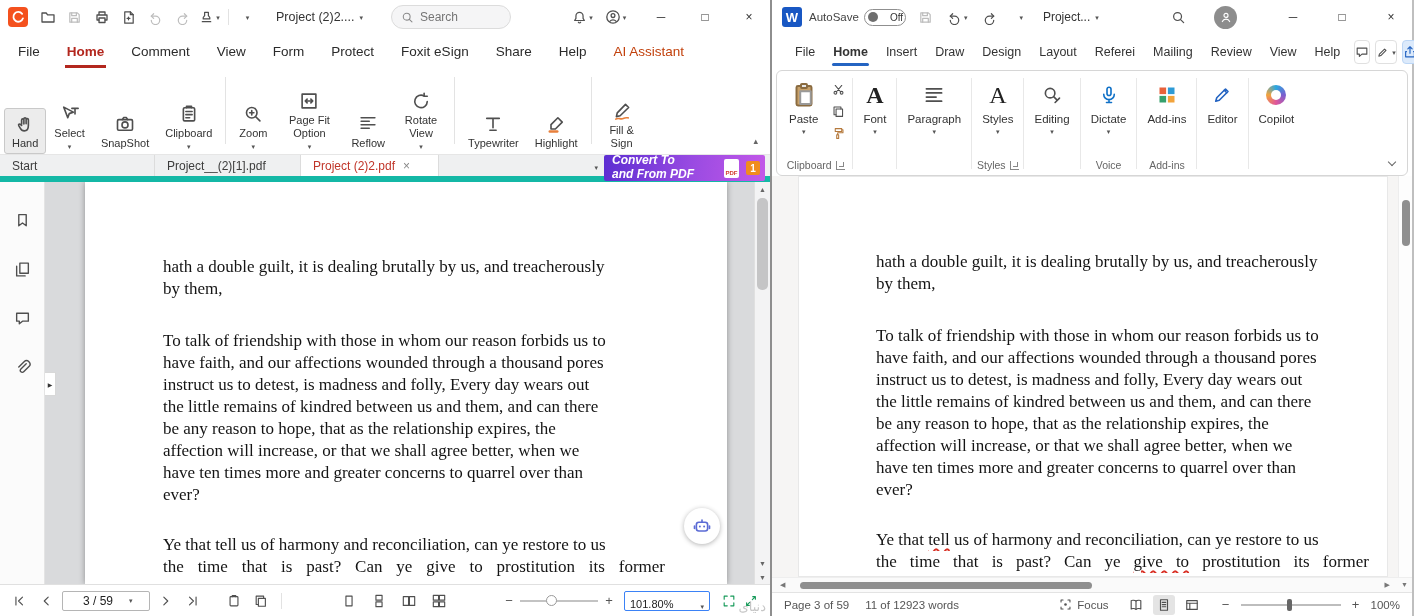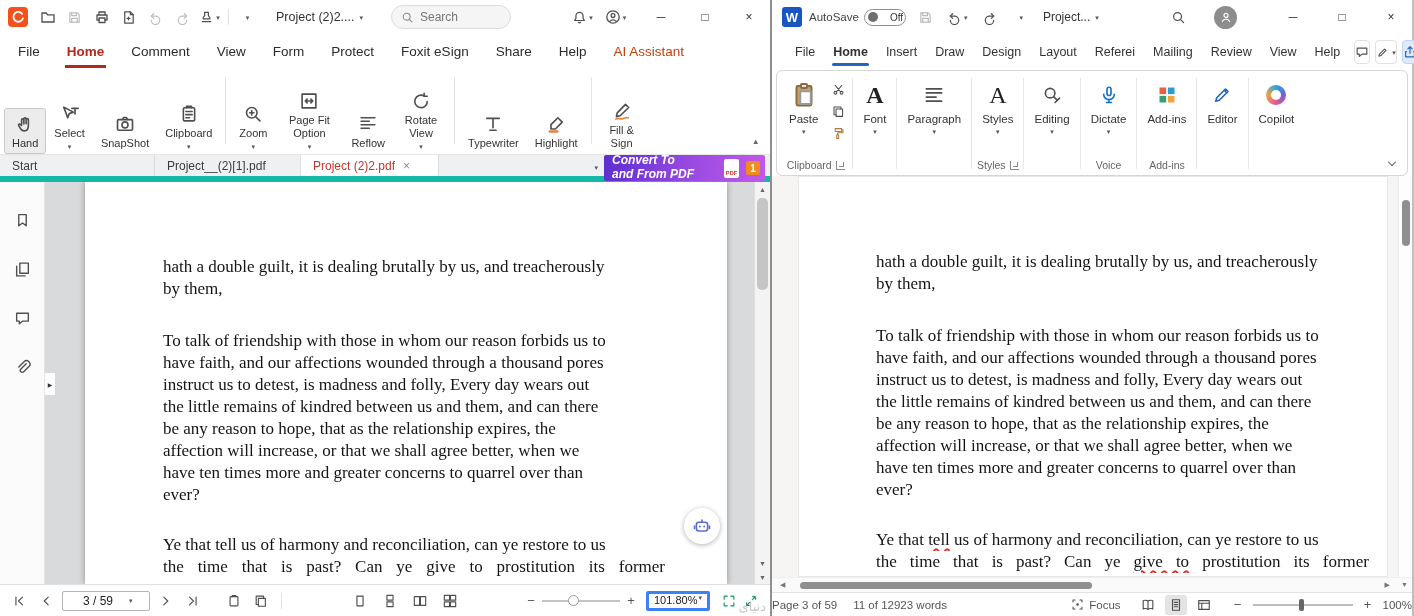--- a/index.html
+++ b/index.html
@@ -56,21 +56,21 @@
 .tline{white-space:nowrap;overflow:hidden}
 .tline.stretch{white-space:normal;text-align:justify;text-align-last:justify}
 .fx-scroll{width:16px;background:#f3f3f4;border-left:1px solid #e0e0e0;position:relative;flex:none}
 .fx-scroll .thumb{position:absolute;top:16px;left:2px;width:11px;height:92px;background:#c5c5c6;border-radius:5px}
 .sarr{position:absolute;left:0;width:100%;height:14px;display:flex;align-items:center;justify-content:center;font-size:7px;color:#666}
 .fx-ai{position:absolute;right:34px;bottom:40px;width:36px;height:36px;border-radius:50%;background:#fff;box-shadow:0 1px 5px rgba(0,0,0,.3);display:flex;align-items:center;justify-content:center}
 .fx-status{height:32px;border-top:1px solid #e0e0e0;display:flex;align-items:center;padding:0 8px;gap:5px;background:#fff;flex:none;position:relative}
 .stbtn{width:22px;height:22px;display:flex;align-items:center;justify-content:center;border-radius:3px}
 .pgbox{width:88px;height:20px;border:1px solid #b5b5b5;border-radius:2px;display:flex;align-items:center;padding:0 4px;background:#fff}
 .pgbox input{width:62px;border:none;outline:none;text-align:center;font-size:12px;color:#222}
-.zoombox{width:64px;height:20px;border:3px solid #3b82f6;border-radius:2px;display:flex;align-items:flex-start;justify-content:space-between;padding:0 5px;font-size:11px;color:#222;background:#fff}
+.zoombox{width:86px;height:20px;border:1px solid #3b82f6;border-radius:2px;display:flex;align-items:flex-end;justify-content:space-between;padding:0 5px;font-size:11px;color:#222;background:#fff}
 .slider{width:78px;height:2px;background:#c3c3c3;position:relative;margin:0 4px}
 .slider .knob{position:absolute;left:26px;top:-5px;width:11px;height:11px;border:1px solid #9a9a9a;background:#fff;border-radius:50%}
 .pm{font-size:13px;color:#555;width:14px;text-align:center}
 .watermark{position:absolute;right:4px;bottom:2px;font-size:13px;color:#999;opacity:.55;filter:blur(.5px);z-index:5}
 
 
 .wd{width:640px;height:616px;display:flex;flex-direction:column;background:#fff;position:relative}
 .wd-title{height:34px;display:flex;align-items:center;padding-left:10px;gap:7px;flex:none}
 .wd-logo{width:20px;height:20px;border-radius:3px;background:#1857c3;color:#fff;font-weight:700;font-size:13px;display:flex;align-items:center;justify-content:center;flex:none}
 .autosave{display:flex;align-items:center;gap:5px;font-size:11.5px;color:#444}
@@ -101,21 +101,21 @@
 .copilot-ic::after{content:"";position:absolute;left:5px;top:5px;width:10px;height:10px;border-radius:50%;background:#fff}
 .wd-main{flex:1;position:relative;background:#f6f5f4;overflow:hidden}
 .wd-page{position:absolute;left:26px;right:24px;top:0;bottom:0;background:#fff;border:1px solid #e8e8e8}
 .wd-page .doc-text{padding:74px 0 0 77px;width:570px}
 .misspell{text-decoration:underline wavy #d93025;text-decoration-thickness:1.5px;text-underline-offset:3px}
 .wd-vscroll{position:absolute;right:0;top:0;bottom:0;width:14px;background:#fdfdfd;border-left:1px solid #ededed}
 .wd-vscroll .thumb{position:absolute;left:3px;top:24px;width:8px;height:46px;background:#8f8f8f;border-radius:4px}
 .wd-hscroll{height:15px;background:#fafafa;position:relative;border-top:1px solid #eee;flex:none}
 .wd-hscroll .thumb{position:absolute;left:28px;top:4px;width:292px;height:7px;background:#8f8f8f;border-radius:3.5px}
 .harr{position:absolute;top:3px;font-size:7px;color:#777}
-.wd-status{height:24px;border-top:1px solid #e3e3e3;display:flex;gap:16px;padding:0 0;font-size:11.5px;color:#555;flex:none}
+.wd-status{height:24px;border-top:1px solid #e3e3e3;display:flex;gap:16px;padding:0 12px;font-size:11.5px;color:#555;flex:none}
 .wfocus{display:flex;align-items:center;gap:5px;margin-left:auto}
 .wview{display:flex;align-items:center;gap:6px}
 .wviewbtn{width:22px;height:20px;display:flex;align-items:center;justify-content:center;border-radius:3px}
 .wviewbtn.on{background:#e4e4e4}
 .wslider{width:100px;height:2px;background:#bdbdbd;position:relative}
 .wslider .knob{position:absolute;left:46px;top:-5px;width:5px;height:12px;background:#666;border-radius:2px}
 .wzoom{display:flex;align-items:center;gap:8px}
 </style>
 </head>
 <body>

